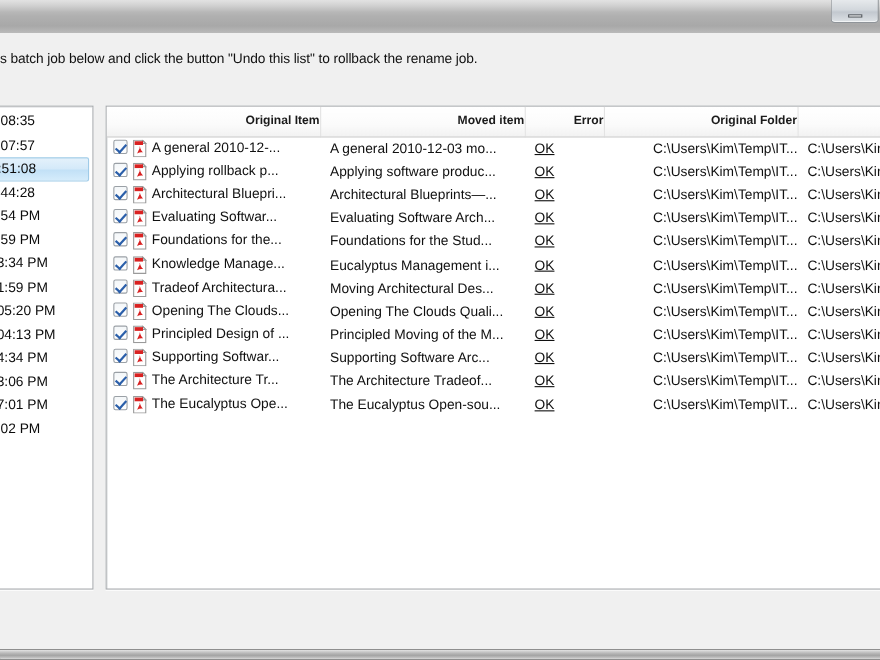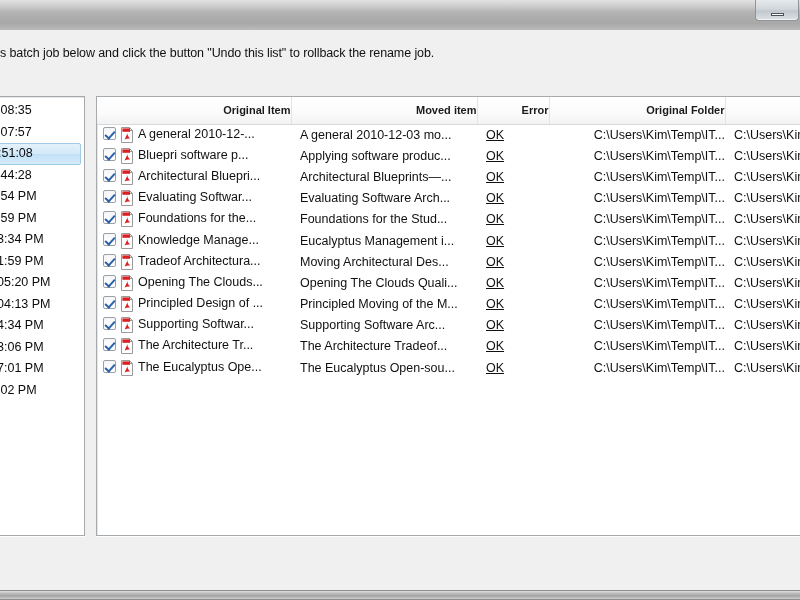--- a/index.html
+++ b/index.html
@@ -316,21 +316,21 @@
                 <span class="cbx"></span>
                 <span class="pdf-ico">
                   <svg width="14" height="16" viewBox="0 0 14 16" xmlns="http://www.w3.org/2000/svg">
                     <path d="M1.5 0.5 H9.5 L12.5 3.5 V15.5 H1.5 Z" fill="#ffffff" stroke="#9a9a9a" stroke-width="1"></path>
                     <path d="M9.5 0.5 V3.5 H12.5 Z" fill="#e8e8e8" stroke="#9a9a9a" stroke-width="1"></path>
                     <rect x="2.4" y="1.4" width="7.6" height="3.4" fill="#d92121"></rect>
                     <path d="M4.2 13.6 C5.2 11.2 6.4 8.6 7.3 7.0 C7.8 8.6 8.8 10.4 10.2 11.6 C8.6 11.2 6.4 11.6 4.6 12.6 Z" fill="#d92121"></path>
                     <path d="M6.9 6.2 C7.4 6.2 7.5 7.2 7.3 7.9 C7.0 7.2 6.6 6.2 6.9 6.2 Z" fill="#d92121"></path>
                   </svg>
                 </span>
-                <span>Bluepri software p...</span>
+                <span>Applying rollback p...</span>
               </div>
             </td>
             <td class="col-moved">Applying software produc...</td>
             <td class="col-error err-ok">OK</td>
             <td class="col-ofold">C:\Users\Kim\Temp\IT...</td>
             <td class="col-mpath">C:\Users\Kim</td>
           </tr>
           <tr>
             <td class="col-orig">
               <div class="cell-first">

